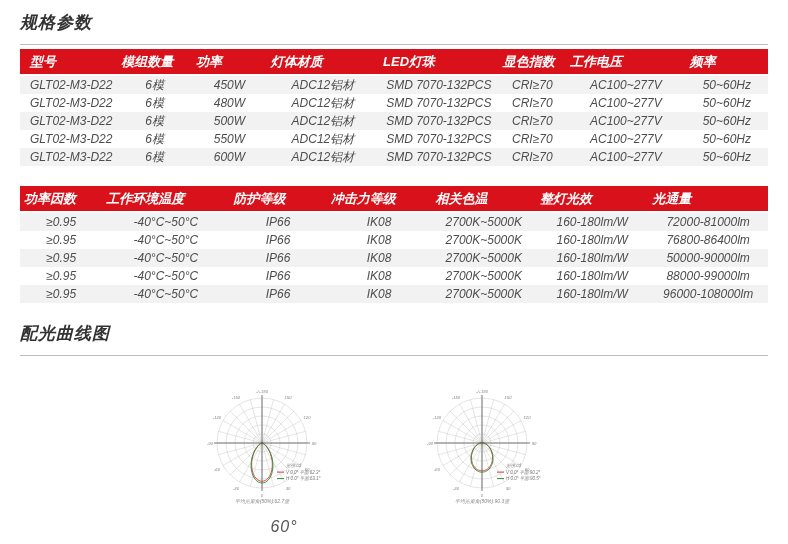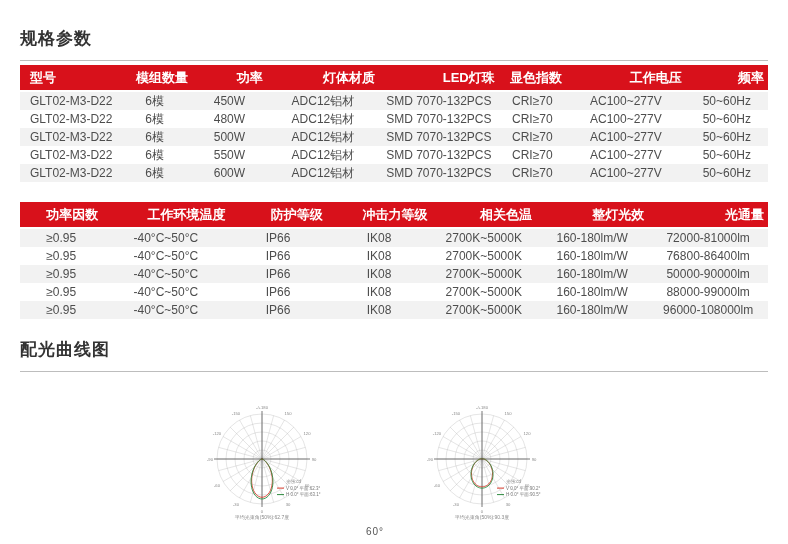--- a/index.html
+++ b/index.html
@@ -1,41 +1,41 @@
 <!DOCTYPE html>
 <html><head>
 <meta charset="utf-8">
 <style>
   html,body{margin:0;padding:0;}
   body{
     width:788px;height:544px;overflow:hidden;background:#ffffff;
     font-family:"Liberation Sans","DejaVu Sans",sans-serif;color:#333;
     --red:#d8111b;--rowalt:#f2f2f2;
   }
-  .wrap{padding:28px 20px 0 20px;}
+  .wrap{padding:12px 20px 0 20px;font-style:italic;}
   h2.sec{font-size:17px;font-weight:bold;color:#333;margin:0 0 10px 0;letter-spacing:1px;line-height:1.3;}
   h2.sec2{margin-top:20px;}
   hr.rule{border:none;border-top:1px solid #bdbdbd;margin:0;}
   table.spec{width:748px;border-collapse:collapse;table-layout:fixed;margin-top:4px;}
   table.spec th{
     background:var(--red);color:#ffffff;font-size:13px;font-weight:bold;
-    height:25px;padding:0 4px;text-align:right;border-bottom:2px solid #ffffff;
+    height:25px;padding:0 4px;text-align:left;border-bottom:2px solid #ffffff;
     white-space:nowrap;overflow:hidden;
   }
   table.spec td{
     font-size:12px;color:#4d4d4d;height:18px;padding:0 4px;text-align:center;
     white-space:nowrap;overflow:hidden;
   }
   table.spec tbody tr:nth-child(odd){background:var(--rowalt);}
   table.t1 th:first-child, table.t1 td:first-child{text-align:left;padding-left:10px;}
   table.t2{margin-top:20px;}
   .charts{display:flex;justify-content:center;gap:20px;margin-top:30px;}
   figure.polarfig{margin:0;text-align:center;width:200px;}
   figure.polarfig svg{display:block;}
-  figcaption.polarcap{font-size:10px;color:#555;margin-top:2px;letter-spacing:1px;text-align:right;}
+  figcaption.polarcap{font-size:16px;color:#555;margin-top:10px;letter-spacing:1px;}
 </style>
 </head>
 <body style="--red: #d8111b; --rowalt: #f2f2f2;">
 
 <div class="wrap">
 
   <h2 class="sec">规格参数</h2>
   <hr class="rule">
 
   <table class="spec t1">

